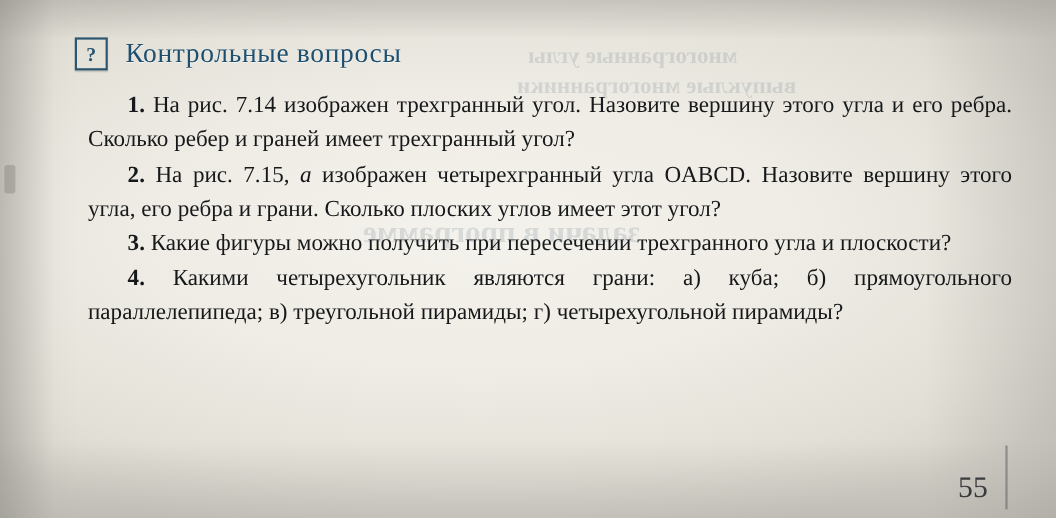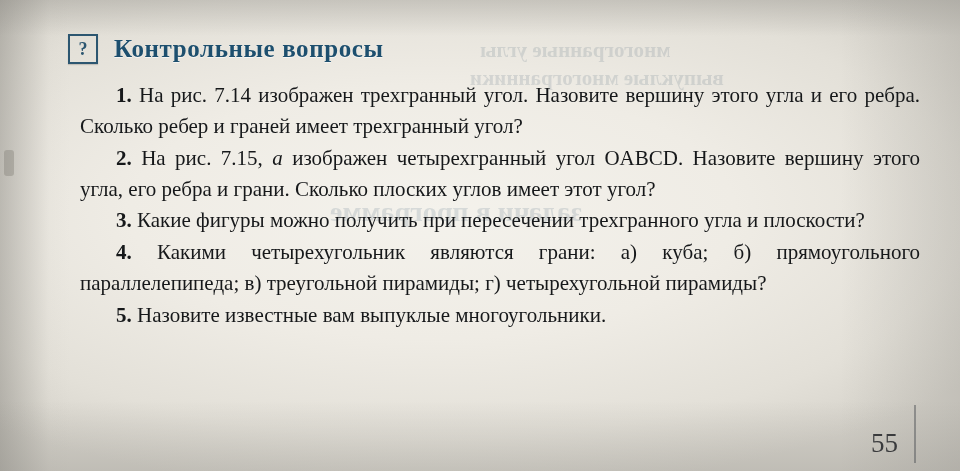--- a/index.html
+++ b/index.html
@@ -81,21 +81,21 @@
     display: flex;
     align-items: center;
     justify-content: center;
     line-height: 1;
     box-shadow: 0 1px 1px rgba(0,0,0,0.15);
   }
   .header-title {
     color: #1d4f6e;
     font-family: "Liberation Serif", serif;
     font-size: 25px;
-    font-weight: bold;
+    font-weight: normal;
     letter-spacing: 0.6px;
     text-shadow: 0 1px 0 rgba(255,255,255,0.6);
   }
 
   
   .body-text {
     position: absolute;
     left: 60px;
     top: 80px;
     width: 840px;
@@ -166,34 +166,31 @@
     <div class="header-title">Контрольные вопросы</div>
   </div>
 
   <div class="body-text">
 
     <p class="q">
       <span class="num">1.</span><span> На рис. 7.14 изображен трехгранный угол. Назовите вершину этого угла и его ребра. Сколько ребер и граней имеет трехгранный угол?</span>
     </p>
 
     <p class="q">
-      <span class="num">2.</span><span> На рис. 7.15, </span><span class="ital">а</span><span> изображен четырехгранный угол </span><span class="ital-caps">OABCD.</span><span> Назовите вершину этого угла, его ребра и грани. Сколько плоских углов имеет этот угол?</span>
+      <span class="num">2.</span><span> На рис. 7.15, </span><span class="ital">а</span><span> изображен четырехгранный угла </span><span class="ital-caps">OABCD.</span><span> Назовите вершину этого угла, его ребра и грани. Сколько плоских углов имеет этот угол?</span>
     </p>
 
     <p class="q">
       <span class="num">3.</span><span> Какие фигуры можно получить при пересечении трехгранного угла и плоскости?</span>
     </p>
 
     <p class="q">
       <span class="num">4.</span><span> Какими четырехугольник являются грани: а) куба; б) прямоугольного параллелепипеда; в) треугольной пирамиды; г) четырехугольной пирамиды?</span>
     </p>
 
-    <p class="q">
-      <span class="num">5.</span><span> Назовите известные вам выпуклые многоугольники.</span>
-    </p>
 
 
   </div>
 
   <div class="page-rule"></div>
   <div class="page-number">55</div>
 
 </div>
 
 </body></html>

